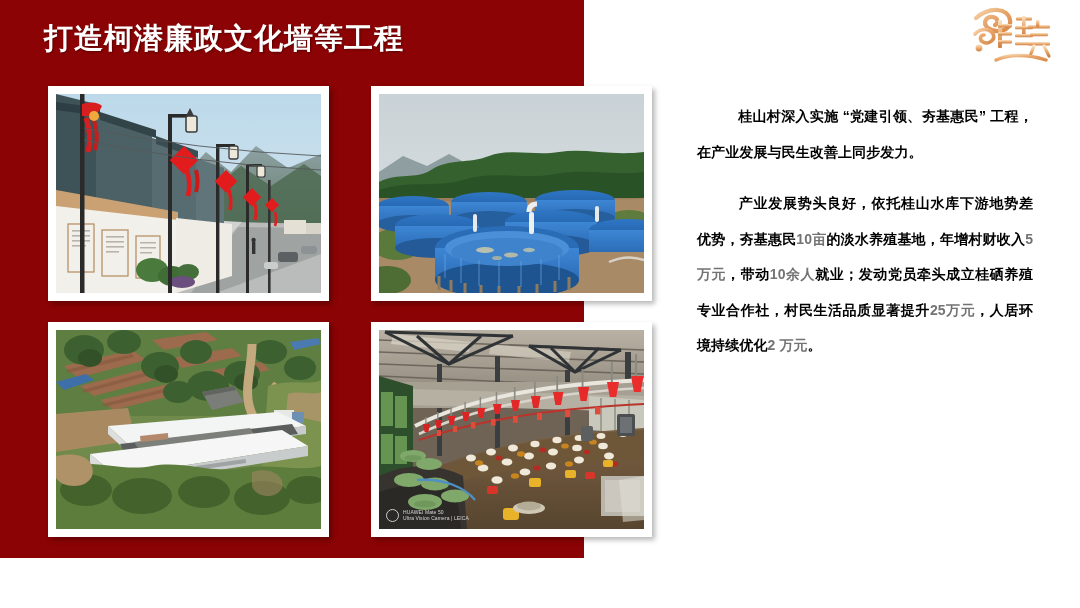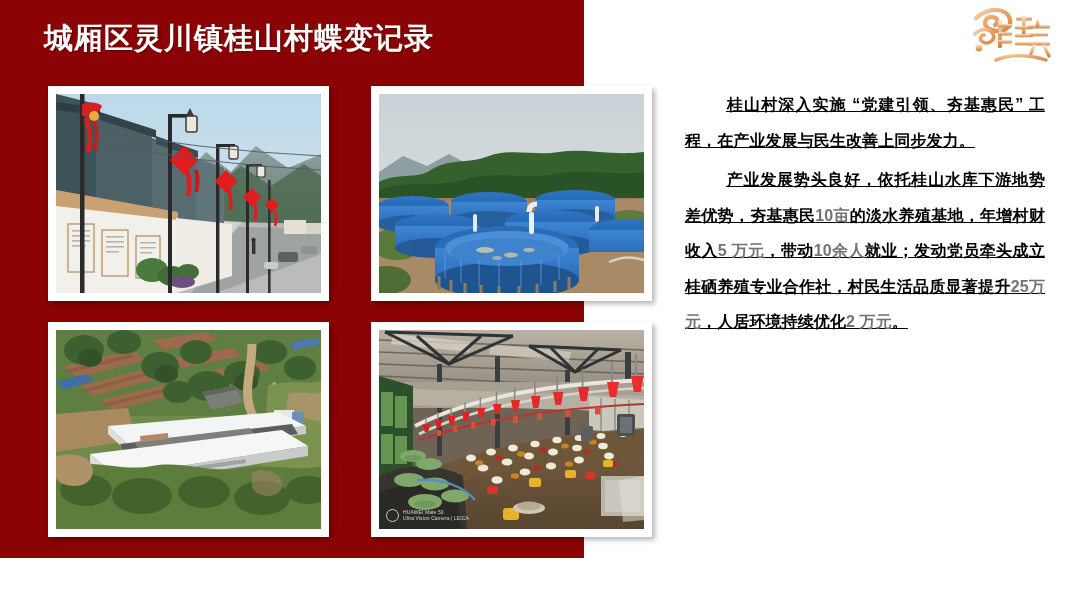--- a/index.html
+++ b/index.html
@@ -106,38 +106,37 @@
   }
 
   
   #text-column {
     position: absolute;
     left: 681px;
     top: 83px;
     width: 368px;
   }
   .para {
-    font-size: 16px;
+    font-size: 14px;
     font-weight: bold;
     color: #000000;
     line-height: 35.5px;
     text-align: justify;
     text-justify: inter-character;
-    margin: 4px;
+    margin: 16px;
     letter-spacing: 0.1px;
-    text-decoration: underline;
   }
   .para .indent { display: inline-block; width: 41px; }
   .hl { color: #737373; }
 </style>
 </head>
 <body>
 
 <div id="header-band"></div>
-<div id="header-title">城厢区灵川镇桂山村蝶变记录</div>
+<div id="header-title">打造柯潜廉政文化墙等工程</div>
 
 <div id="brand-logo">
   <svg viewBox="0 0 92 66" xmlns="http://www.w3.org/2000/svg" aria-hidden="true">
     <defs>
       <linearGradient id="goldA" x1="0" y1="0" x2="1" y2="1">
         <stop offset="0%" stop-color="#f6d7b0"></stop>
         <stop offset="45%" stop-color="#e8a56a"></stop>
         <stop offset="100%" stop-color="#d98b4a"></stop>
       </linearGradient>
       <linearGradient id="goldB" x1="0" y1="0" x2="0" y2="1">

